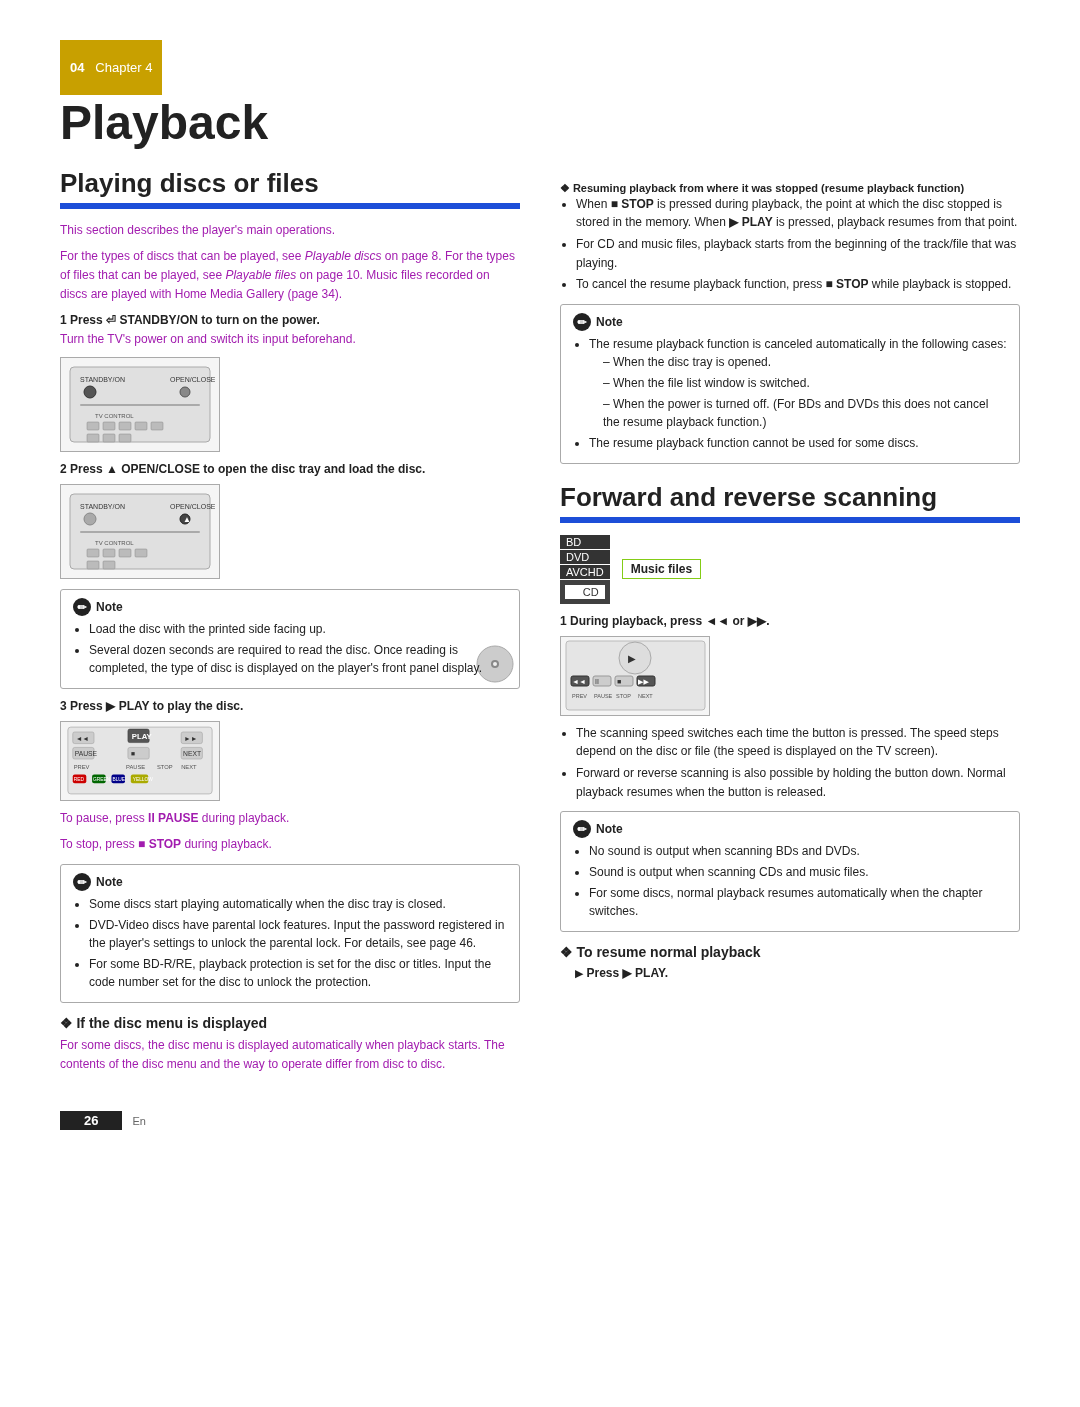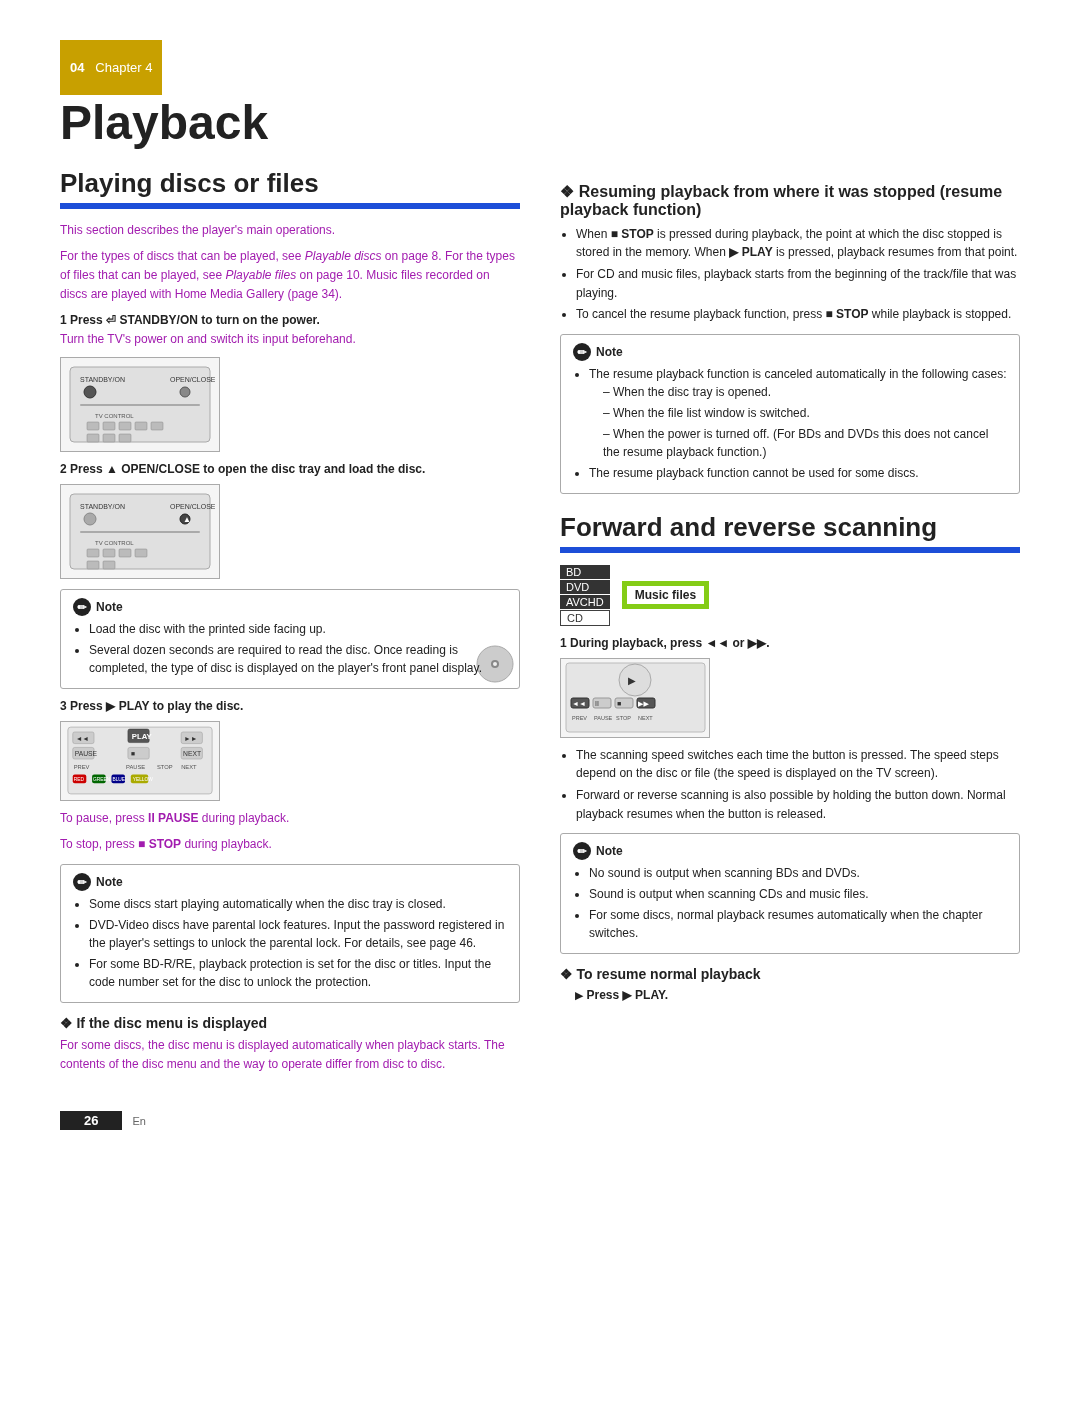--- a/index.html
+++ b/index.html
@@ -35,24 +35,24 @@
     }
     h2.section-title {
       font-size: 26px;
       font-weight: bold;
       color: #222;
       border-bottom: 6px solid #1d4ed8;
       padding-bottom: 4px;
       margin-bottom: 12px;
     }
     h3.subsection-title {
-      font-size: 16px;
-      font-weight: bold;
-      color: #222;
-      margin-bottom: 6px;
+      font-size: 11px;
+      font-weight: bold;
+      color: #222;
+      margin-bottom: 0;
       margin-top: 14px;
     }
     .diamond-title {
       font-size: 14px;
       font-weight: bold;
       color: #222;
       margin-bottom: 5px;
       margin-top: 12px;
     }
     .diamond-title::before {
@@ -206,32 +206,33 @@
     .disc-tag {
       background: #333;
       color: #fff;
       padding: 1px 6px;
       margin-right: 2px;
       font-size: 11px;
     }
     .disc-tag.outline {
       background: #fff;
       color: #333;
-      border: 1px solid #404040;
+      border: 5px solid #404040;
+      text-align: right;
     }
     .disc-row {
       display: flex;
       align-items: center;
       gap: 10px;
       margin-bottom: 8px;
     }
     .music-files-label {
       font-size: 12px;
       font-weight: bold;
-      border: 5px solid #84cc16;
+      border: 1px solid #84cc16;
       padding: 2px 8px;
       background: #fff;
     }
     .remote-diagram {
       border: 1px solid #aaa;
       background: #f5f5f5;
       width: 150px;
       height: 80px;
       margin: 8px 0;
       display: flex;

